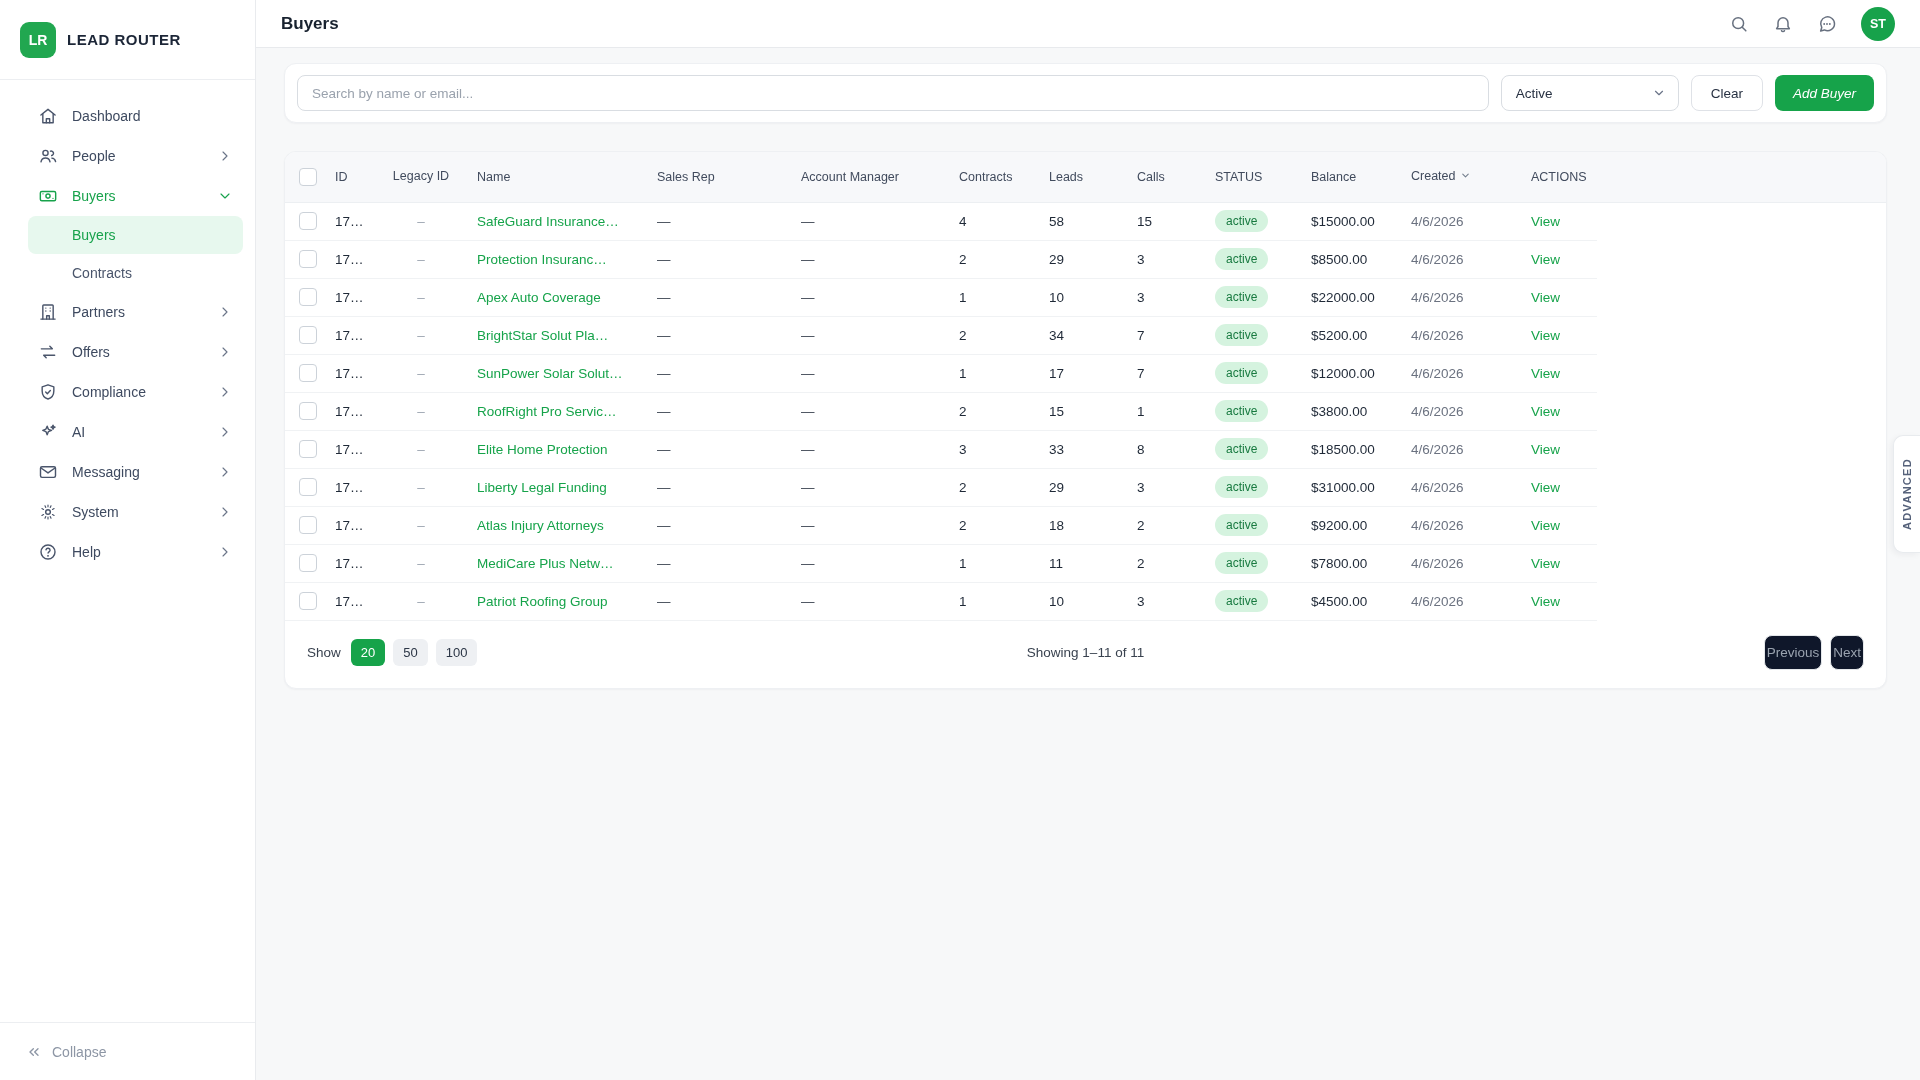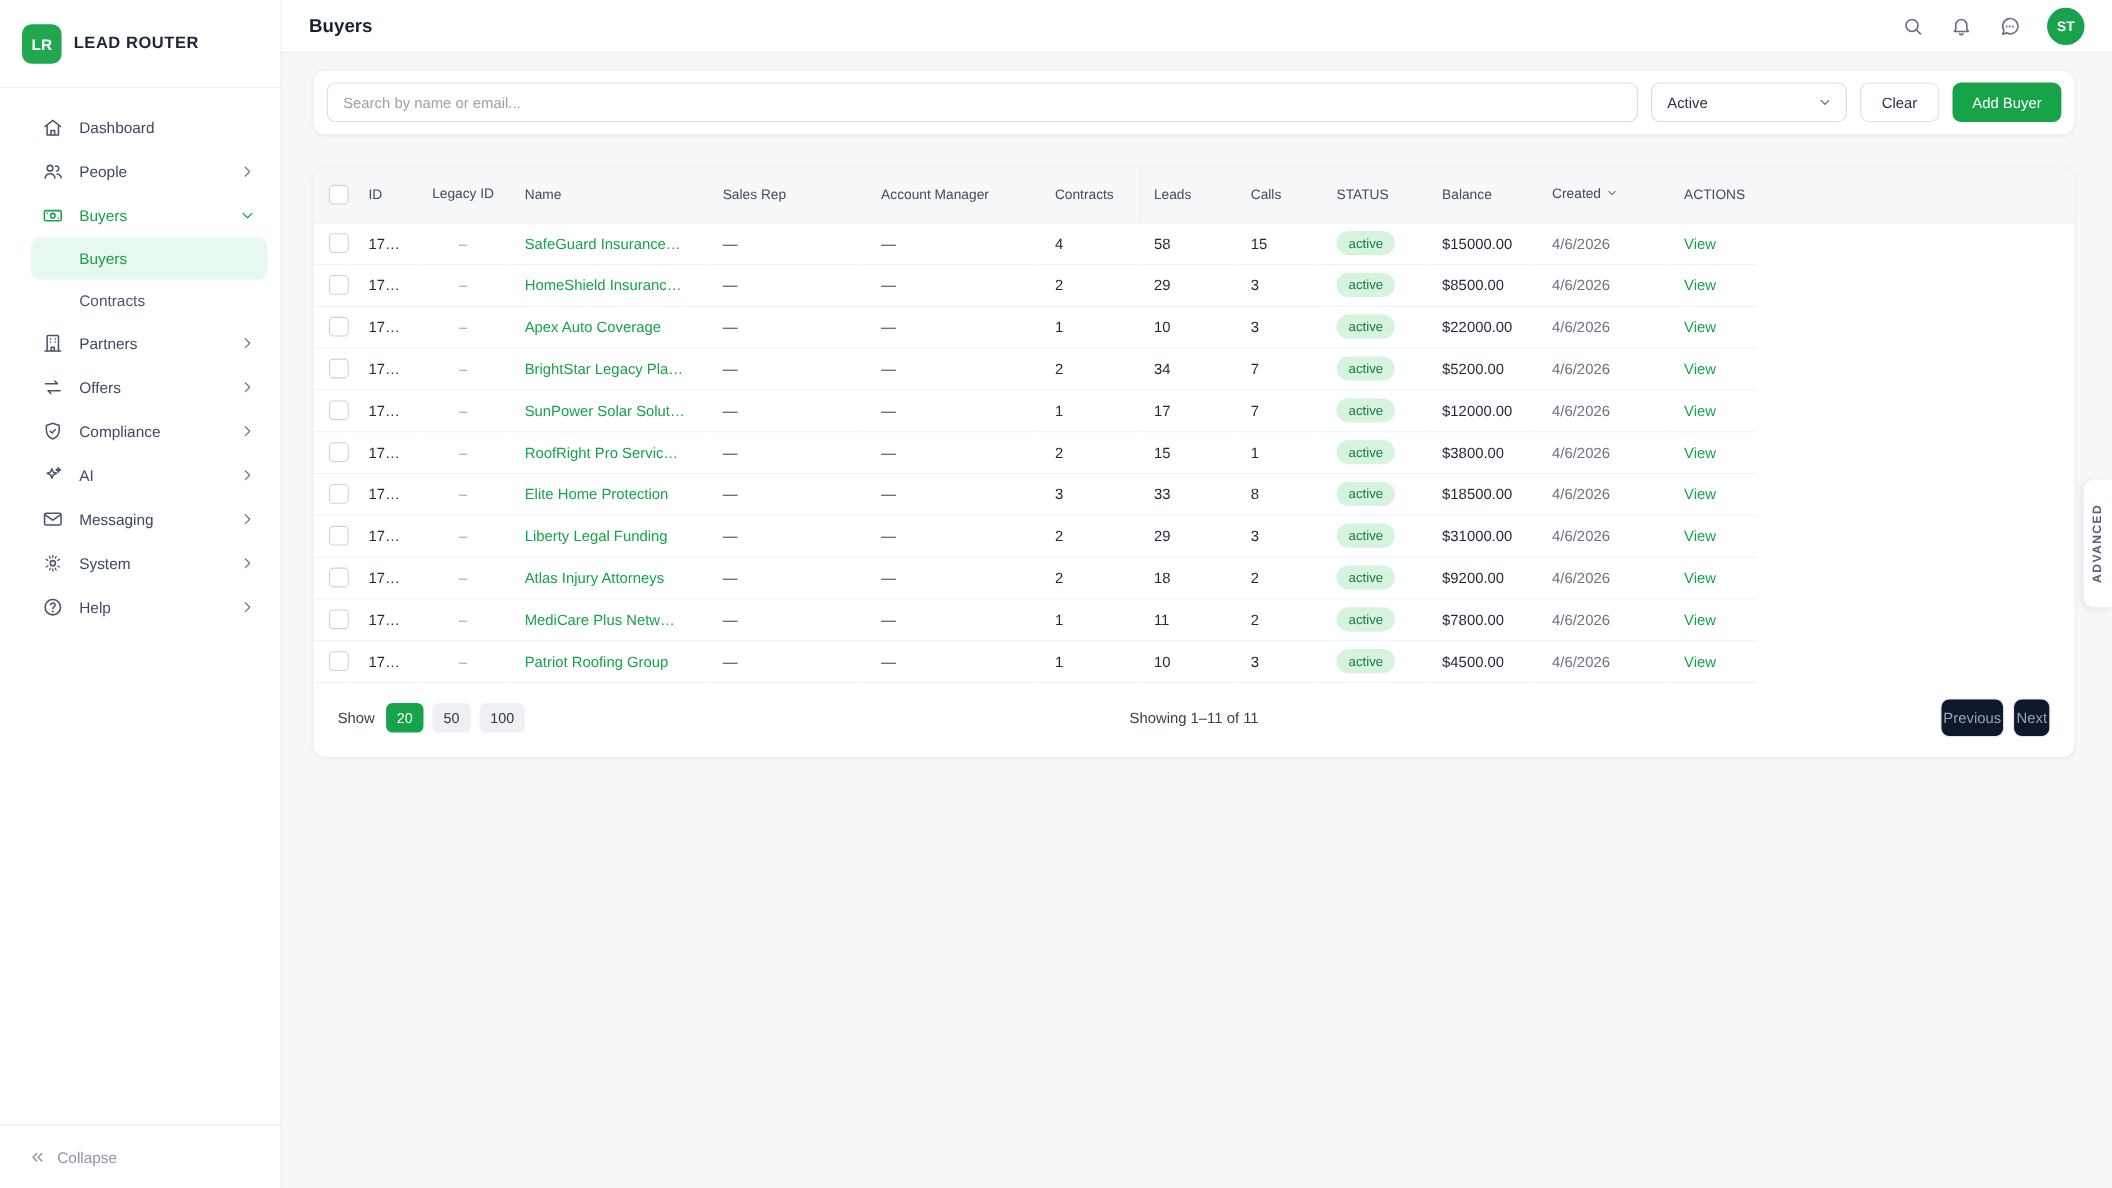--- a/index.html
+++ b/index.html
@@ -89,21 +89,21 @@
   .select-box {
     width:178px; height:36px; border:1px solid #d9dde2; border-radius:8px;
     display:flex; align-items:center; justify-content:space-between;
     padding:0 12px 0 14px; font-size:13.5px; color:#273142; cursor:pointer; background:#fff;
   }
   .select-box svg { width:14px; height:14px; color:#6a7488; }
   .btn {
     height:36px; border-radius:8px; font-size:13.5px; font-family:inherit; cursor:pointer;
   }
   .btn-clear { background:#fff; border:1px solid #dfe2e7; color:#273142; padding:0 19px; }
-  .btn-primary { background:#16a34a; border:none; color:#fff; font-weight:500; padding:0 18px; }
+  .btn-primary { background:#16a34a; border:none; color:#fff; font-weight:500; padding:0 18px;font-style:italic; }
 
   
   .table-card {
     background:#fff; border:1px solid #eef0f3; border-radius:12px;
     box-shadow:0 1px 2px rgba(16,24,40,.04); overflow:hidden;
   }
   table { border-collapse:collapse; table-layout:fixed; width:100%; }
   thead th {
     background:#f7f8fa; height:50px; font-size:12.5px; font-weight:500; color:#414b5d;
     text-align:left; padding:0 0 0 16px; border-bottom:1px solid #eceff2; white-space:normal;
@@ -447,21 +447,21 @@
     <td class="cell-created">4/6/2026</td>
     <td><a class="view-link">View</a></td>
     <td class="cell-filler"></td>
   </tr>
               <tr>
     <td class="cell-check">
                   <div class="checkbox"></div>
                 </td>
     <td><span class="id-trunc">17…</span></td>
     <td class="cell-legacy">–</td>
-    <td><a class="name-link">HomeShield Insuranc…</a></td>
+    <td><a class="name-link">Protection Insuranc…</a></td>
     <td class="dash">—</td>
     <td class="dash">—</td>
     <td>2</td>
     <td>29</td>
     <td>3</td>
     <td><span class="badge">active</span></td>
     <td><span class="balance">$8500.00</span></td>
     <td class="cell-created">4/6/2026</td>
     <td><a class="view-link">View</a></td>
     <td class="cell-filler"></td>
@@ -483,21 +483,21 @@
     <td class="cell-created">4/6/2026</td>
     <td><a class="view-link">View</a></td>
     <td class="cell-filler"></td>
   </tr>
               <tr>
     <td class="cell-check">
                   <div class="checkbox"></div>
                 </td>
     <td><span class="id-trunc">17…</span></td>
     <td class="cell-legacy">–</td>
-    <td><a class="name-link">BrightStar Legacy Pla…</a></td>
+    <td><a class="name-link">BrightStar Solut Pla…</a></td>
     <td class="dash">—</td>
     <td class="dash">—</td>
     <td>2</td>
     <td>34</td>
     <td>7</td>
     <td><span class="badge">active</span></td>
     <td><span class="balance">$5200.00</span></td>
     <td class="cell-created">4/6/2026</td>
     <td><a class="view-link">View</a></td>
     <td class="cell-filler"></td>

